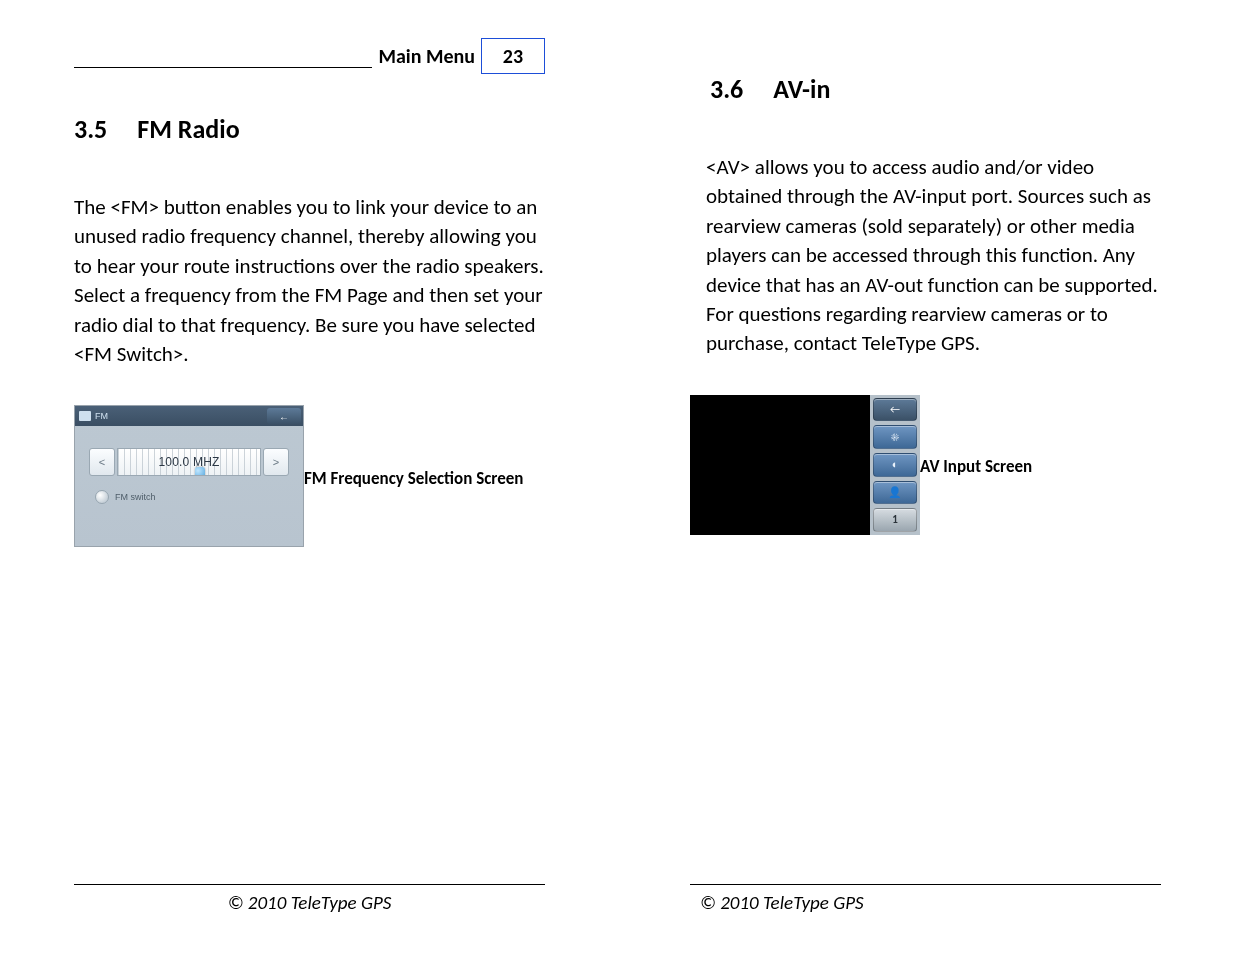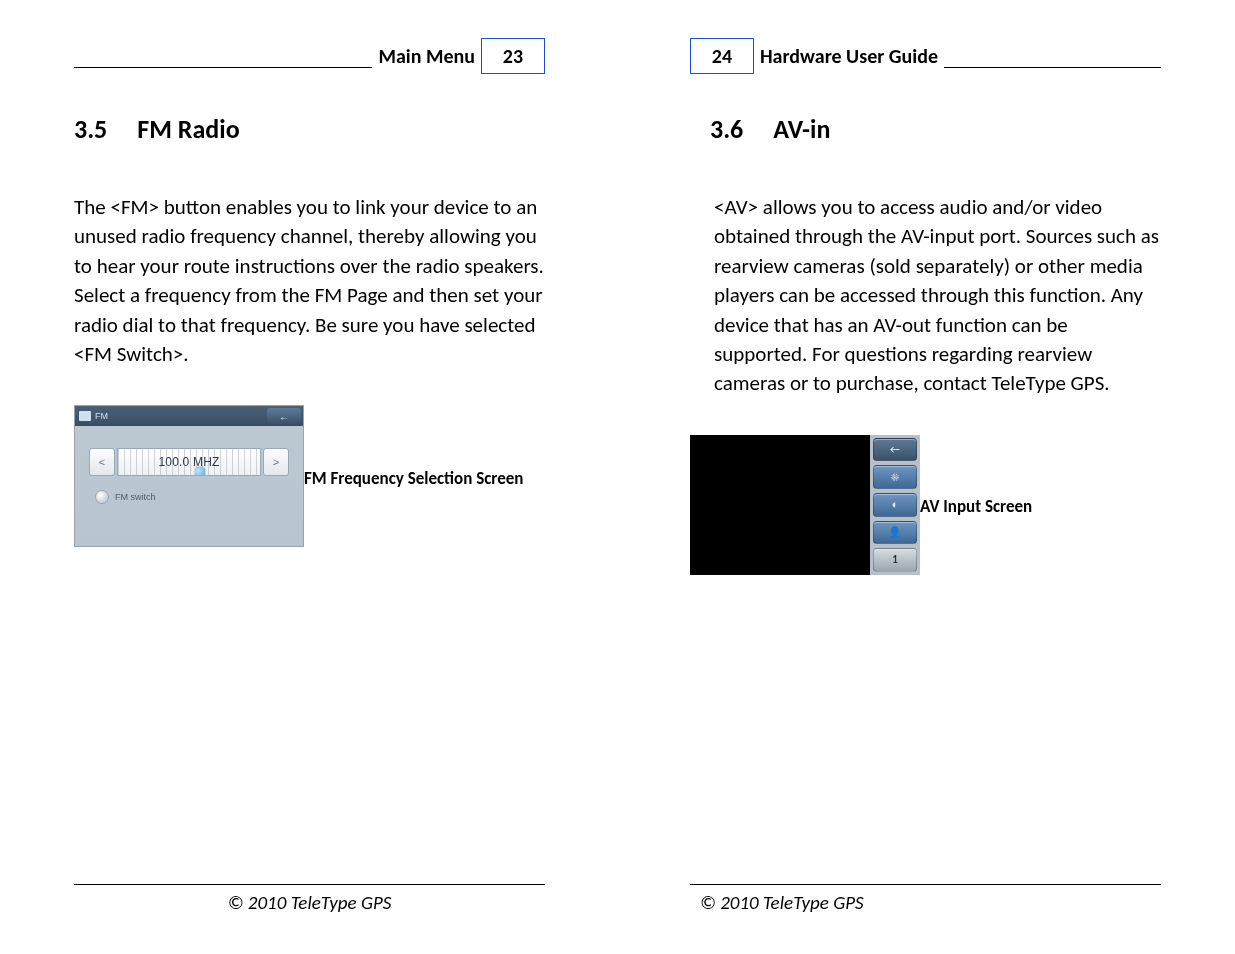--- a/index.html
+++ b/index.html
@@ -277,32 +277,27 @@
     </div>
 
     <div class="ftr">
       <div class="ftr-rule"></div>
       <div class="ftr-text">© 2010 TeleType GPS</div>
     </div>
   </div>
 
   <div class="page right">
 
-    <div class="hdr">
-      <div class="hdr-pageno">24</div>
-      <div class="hdr-label">Hardware User Guide</div>
-      <div class="hdr-rule"></div>
-    </div>
 
     <div class="section" style="margin-left:20px;">
       <span>3.6</span>
       <span>AV-in</span>
     </div>
 
-    <div class="body" style="margin-left:24px;">
+    <div class="body" style="margin-left:16px;">
       <b>&lt;AV&gt;</b><span> allows you to access audio and/or video obtained through the AV-input port. Sources such as rearview cameras (sold separately) or other media players can be accessed through this function. Any device that has an AV-out function can be supported. For questions regarding rearview cameras or to purchase, contact TeleType GPS.</span>
     </div>
 
     <div class="figure" style="margin-top:36px;">
       <div class="av-shot">
         <div class="av-video"></div>
         <div class="av-side">
           <div class="av-btn av-back">
             <span class="ico">←</span>
           </div>

